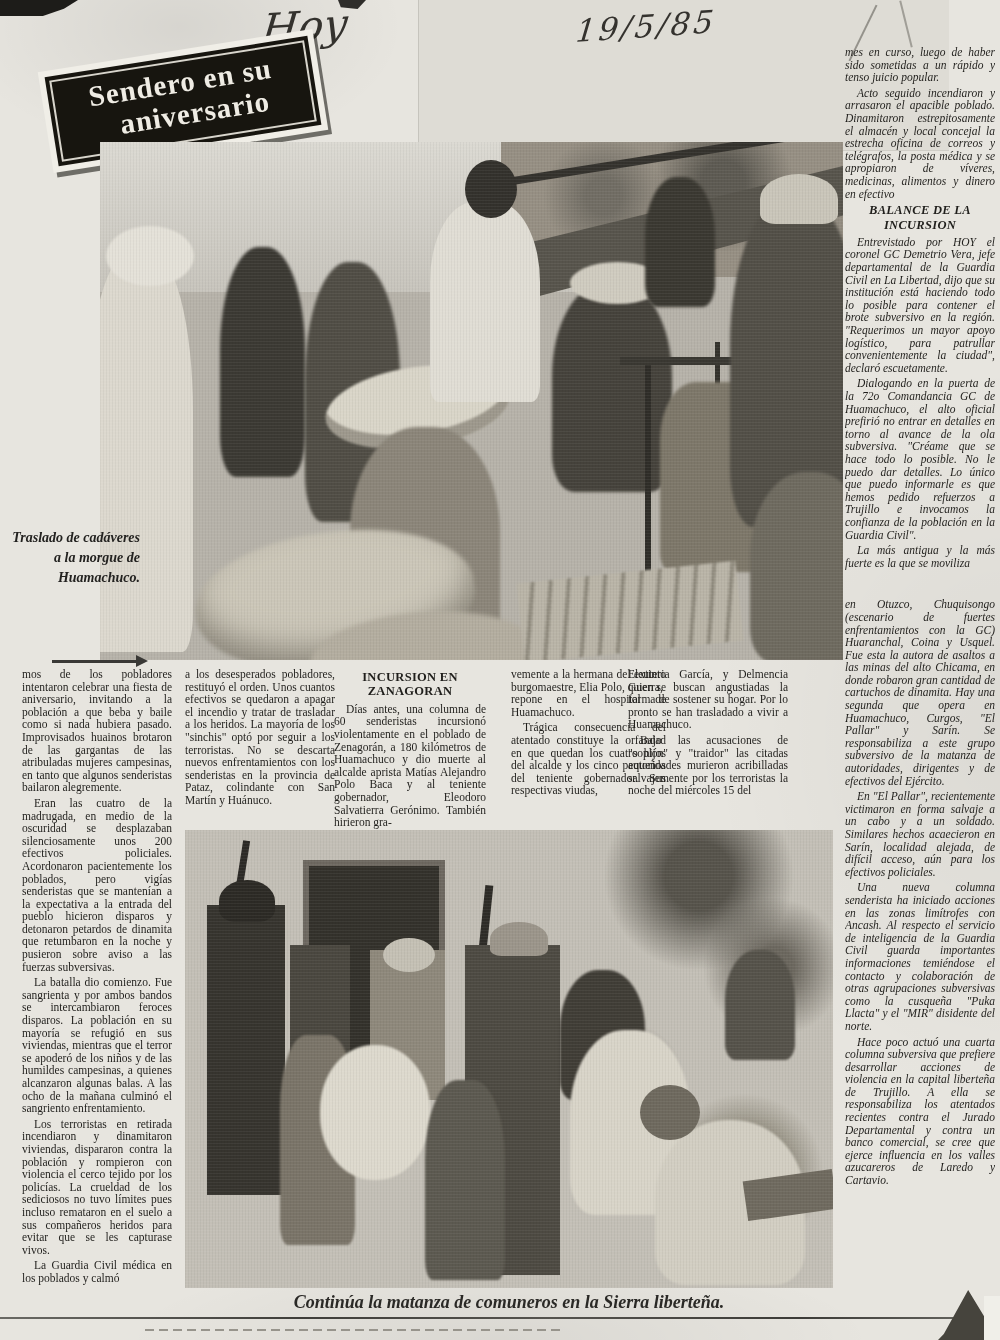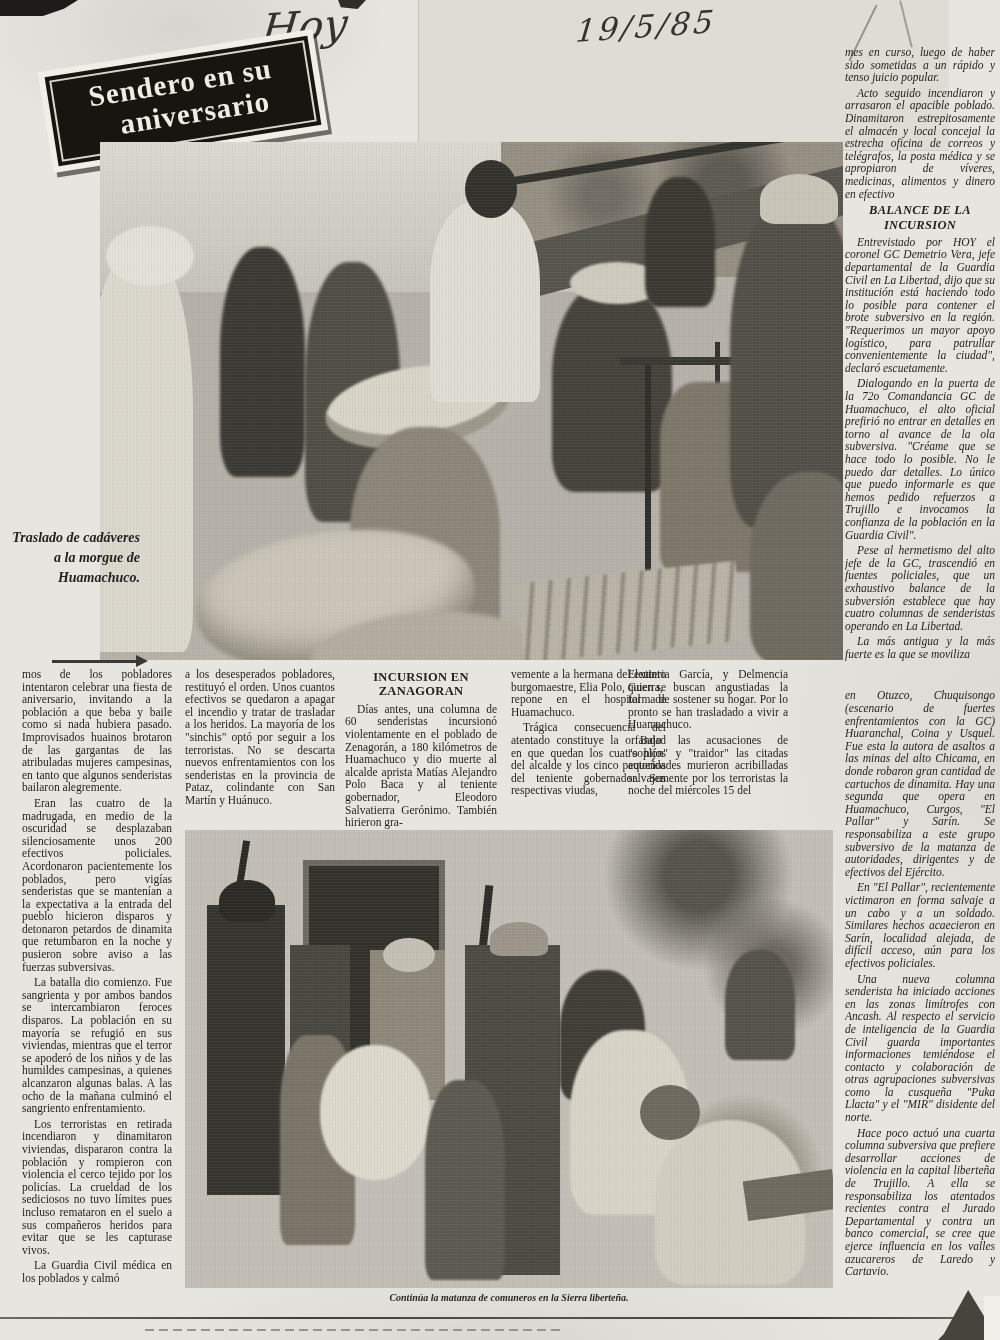--- a/index.html
+++ b/index.html
@@ -102,29 +102,29 @@
   .pb-head1{left:455px;top:255px;width:60px;height:55px;background:#6e695e;border-radius:50%;}
   .pb-f8{left:540px;top:120px;width:70px;height:110px;background:#55524a;border-radius:45% 45% 15% 15%;filter:blur(1px);}
   .pb-bench{left:560px;top:345px;width:90px;height:40px;background:#6f6a5f;transform:rotate(-8deg);}
   
   .caption-left{position:absolute;left:6px;top:528px;width:134px;text-align:right;
     font-style:italic;font-weight:bold;font-size:14px;line-height:1.42;color:#232220;}
   .caption-arrow{position:absolute;left:52px;top:660px;width:86px;height:3px;background:#3a3936;}
   .caption-arrow::after{content:"";position:absolute;right:-10px;top:-5px;border-left:12px solid #3a3936;
     border-top:6px solid transparent;border-bottom:6px solid transparent;}
   .caption-bottom{position:absolute;left:185px;top:1292px;width:648px;text-align:center;
-    font-style:italic;font-weight:bold;font-size:10px;color:#2a2926;}
+    font-style:italic;font-weight:bold;font-size:18px;color:#2a2926;}
   
   .col{position:absolute;font-size:11.5px;line-height:12.6px;overflow:hidden;}
   .col p{margin:0 0 3px;text-align:justify;text-indent:12px;}
   .col p.noind{text-indent:0;}
   .col h3{margin:2px 0 4px;font-size:12.5px;line-height:1.15;text-align:center;letter-spacing:.3px;}
   .col-1{left:22px;top:668px;width:150px;height:632px;}
   .col-2{left:185px;top:668px;width:150px;height:190px;}
-  .col-3{left:345px;top:668px;width:152px;height:182px;}
+  .col-3{left:334px;top:668px;width:152px;height:182px;}
   .col-4{left:505px;top:668px;width:155px;height:190px;margin-left:6px;}
   .col-5{left:628px;top:668px;width:160px;height:195px;}
   .col-6{left:845px;top:46px;width:150px;height:1252px;font-style:italic;}
   .crease-gap{height:26px;}
   
   .rule-1{position:absolute;left:0;top:1317px;width:1000px;height:2px;
     background:linear-gradient(90deg,#6a6964,#3f3e3a 30%,#55534e 55%,#3c3b37 80%,#6b6a65);}
   .rule-2{position:absolute;left:145px;top:1329px;width:420px;height:2px;
     background:repeating-linear-gradient(90deg,#97948c 0 9px,transparent 9px 14px);}
   .torn-corner{position:absolute;left:938px;top:1290px;width:58px;height:50px;background:#46443d;
@@ -211,21 +211,20 @@
     <p class="noind">Eleuteria García, y Delmencia Guerra, buscan angustiadas la forma de sostener su hogar. Por lo pronto se han trasladado a vivir a Huamachuco.</p>
     <p>Bajo las acusaciones de "soplón" y "traidor" las citadas autoridades murieron acribilladas salvajemente por los terroristas la noche del miércoles 15 del</p>
   </div>
 
   <div class="col col-6">
     <p class="noind">mes en curso, luego de haber sido sometidas a un rápido y tenso juicio popular.</p>
     <p>Acto seguido incendiaron y arrasaron el apacible poblado. Dinamitaron estrepitosamente el almacén y local concejal la estrecha oficina de correos y telégrafos, la posta médica y se apropiaron de víveres, medicinas, alimentos y dinero en efectivo</p>
     <h3>BALANCE DE LA INCURSION</h3>
     <p>Entrevistado por HOY el coronel GC Demetrio Vera, jefe departamental de la Guardia Civil en La Libertad, dijo que su institución está haciendo todo lo posible para contener el brote subversivo en la región. "Requerimos un mayor apoyo logístico, para patrullar convenientemente la ciudad", declaró escuetamente.</p>
     <p>Dialogando en la puerta de la 72o Comandancia GC de Huamachuco, el alto oficial prefirió no entrar en detalles en torno al avance de la ola subversiva. "Créame que se hace todo lo posible. No le puedo dar detalles. Lo único que puedo informarle es que hemos pedido refuerzos a Trujillo e invocamos la confianza de la población en la Guardia Civil".</p>
-    <p>Pese al hermetismo del alto jefe de la GC, trascendió en fuentes policiales, que un exhaustivo balance de la subversión establece que hay cuatro columnas de senderistas operando en La Libertad.</p>
     <p>La más antigua y la más fuerte es la que se moviliza</p>
     <div class="crease-gap"></div>
     <p class="noind">en Otuzco, Chuquisongo (escenario de fuertes enfrentamientos con la GC) Huaranchal, Coina y Usquel. Fue esta la autora de asaltos a las minas del alto Chicama, en donde robaron gran cantidad de cartuchos de dinamita. Hay una segunda que opera en Huamachuco, Curgos, "El Pallar" y Sarín. Se responsabiliza a este grupo subversivo de la matanza de autoridades, dirigentes y de efectivos del Ejército.</p>
     <p>En "El Pallar", recientemente victimaron en forma salvaje a un cabo y a un soldado. Similares hechos acaecieron en Sarín, localidad alejada, de difícil acceso, aún para los efectivos policiales.</p>
     <p>Una nueva columna senderista ha iniciado acciones en las zonas limítrofes con Ancash. Al respecto el servicio de inteligencia de la Guardia Civil guarda importantes informaciones temiéndose el contacto y colaboración de otras agrupaciones subversivas como la cusqueña "Puka Llacta" y el "MIR" disidente del norte.</p>
     <p>Hace poco actuó una cuarta columna subversiva que prefiere desarrollar acciones de violencia en la capital liberteña de Trujillo. A ella se responsabiliza los atentados recientes contra el Jurado Departamental y contra un banco comercial, se cree que ejerce influencia en los valles azucareros de Laredo y Cartavio.</p>
   </div>
 
   <div class="photo photo-bottom">
     <div class="pb-mottle"></div>

